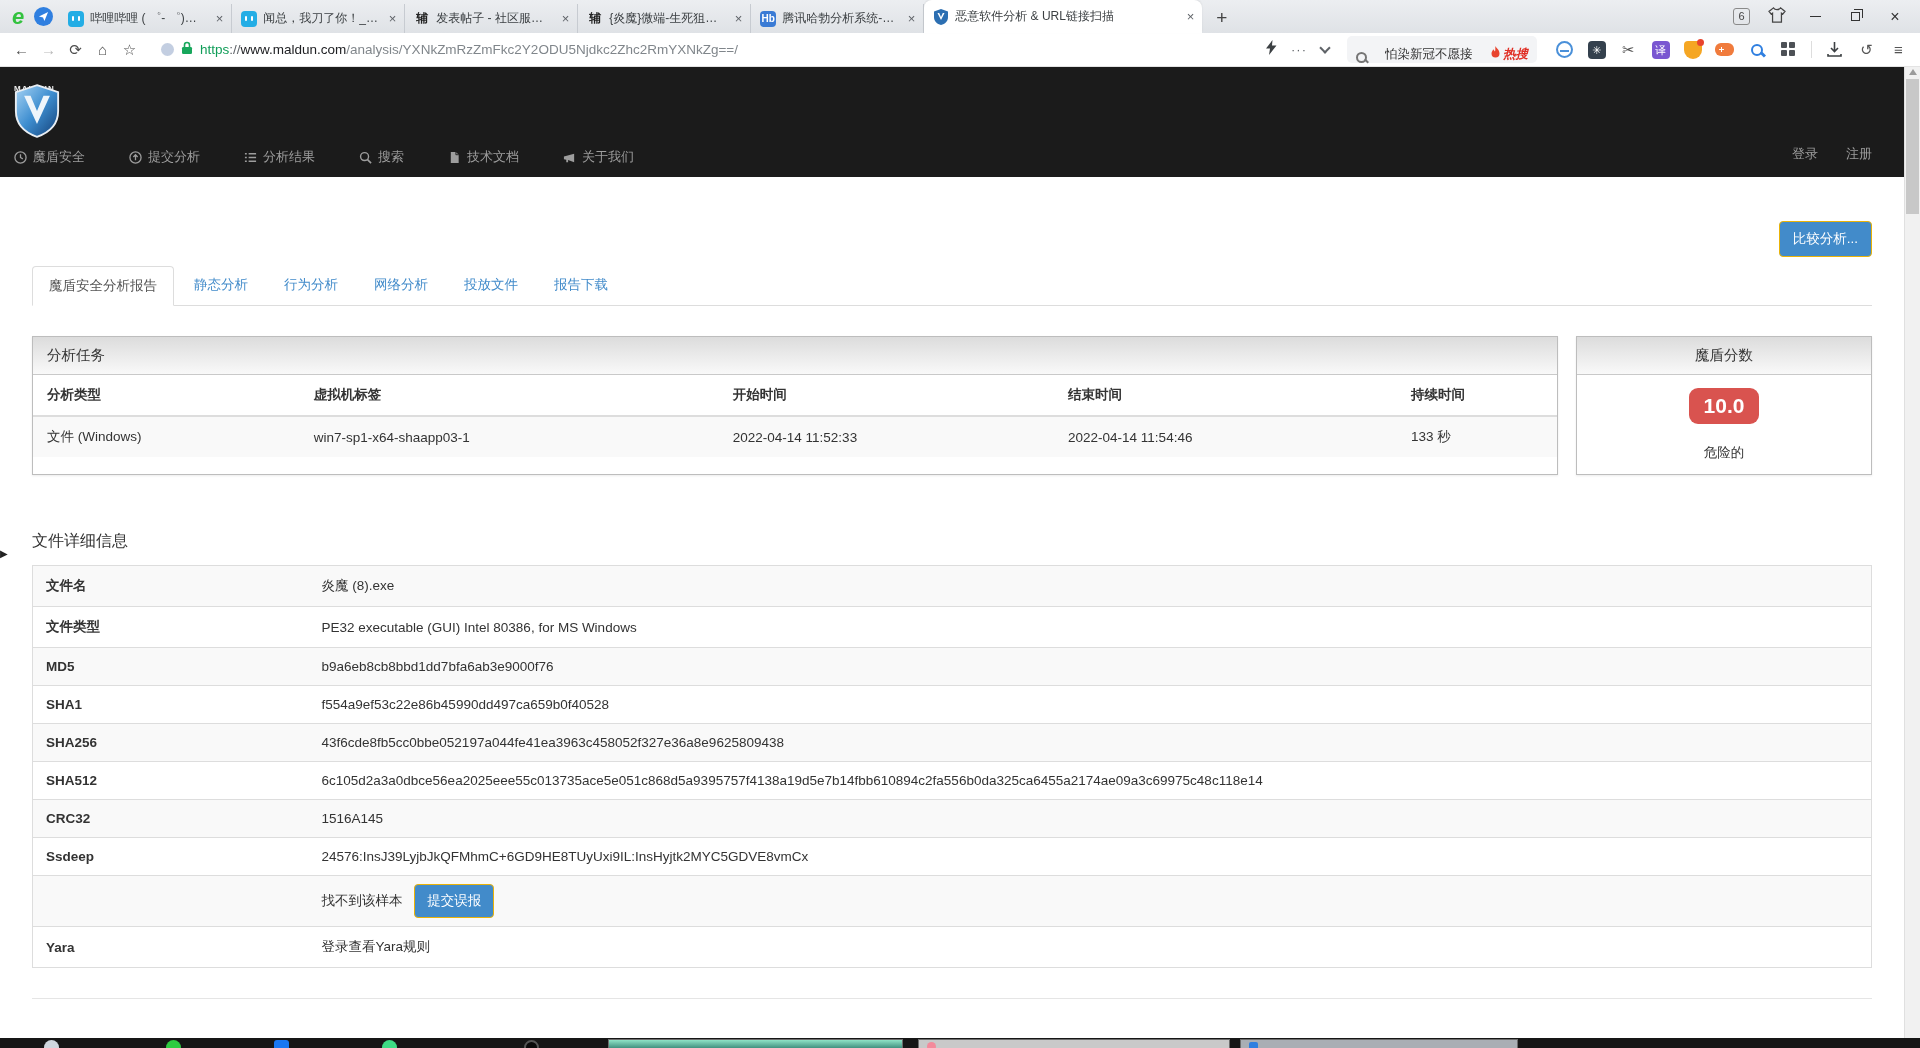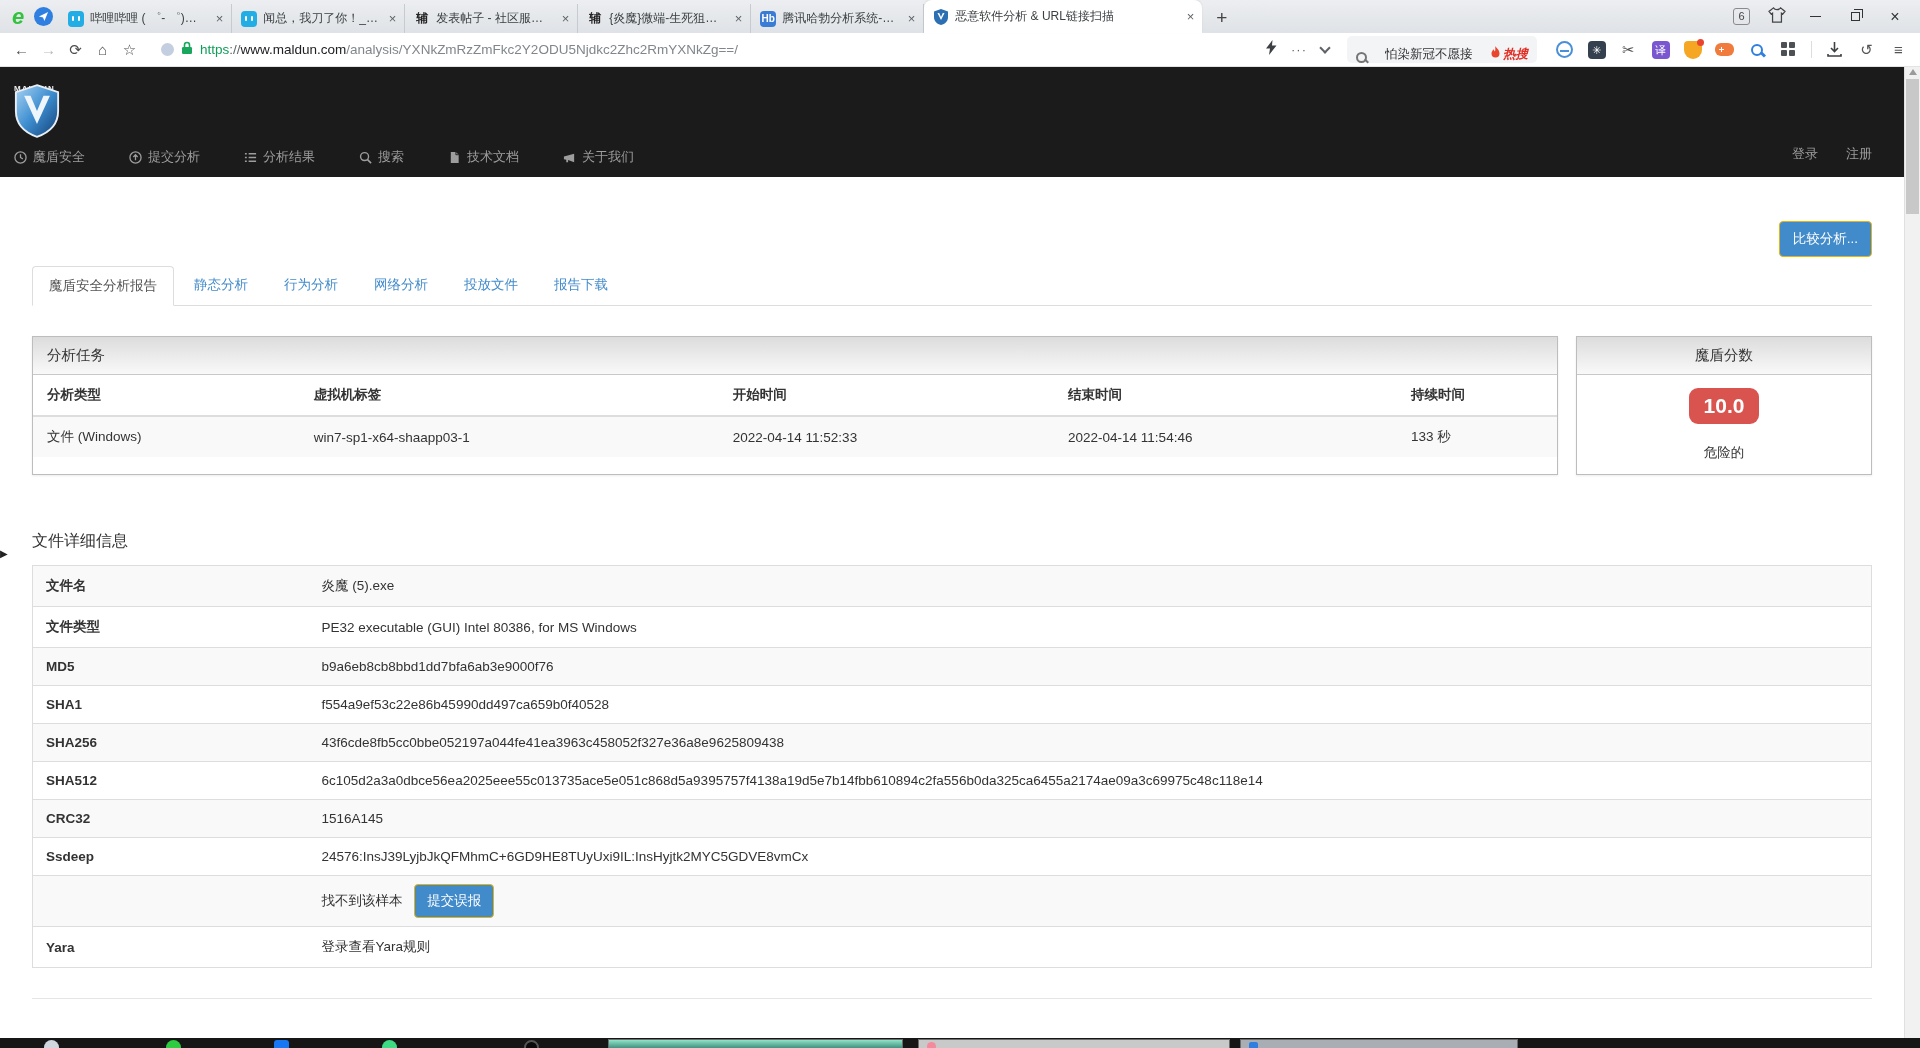--- a/index.html
+++ b/index.html
@@ -396,21 +396,21 @@
         </div>
       </div>
     </div>
 
     <h3 class="file-title">文件详细信息</h3>
 
     <table class="details-table">
       <tbody>
           <tr>
         <td class="lbl">文件名</td>
-        <td>炎魔 (5).exe</td>
+        <td>炎魔 (8).exe</td>
       </tr>
       <tr>
         <td class="lbl">文件类型</td>
         <td>PE32 executable (GUI) Intel 80386, for MS Windows</td>
       </tr>
       <tr>
         <td class="lbl">MD5</td>
         <td>b9a6eb8cb8bbd1dd7bfa6ab3e9000f76</td>
       </tr>
       <tr>

